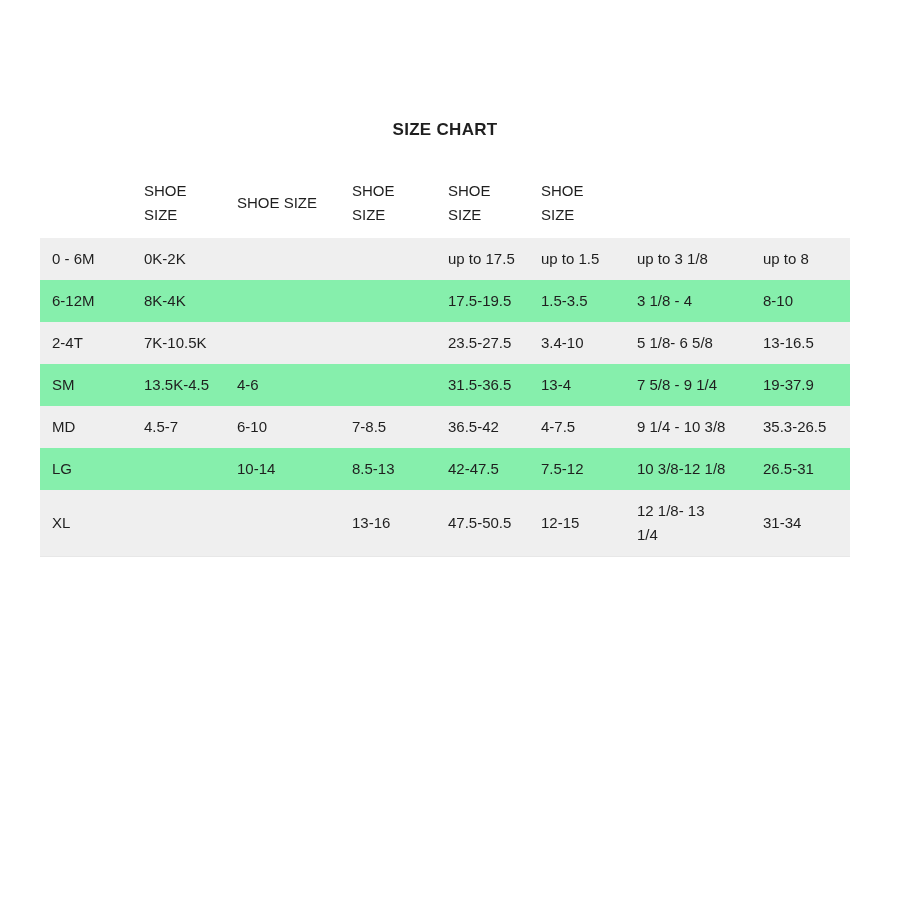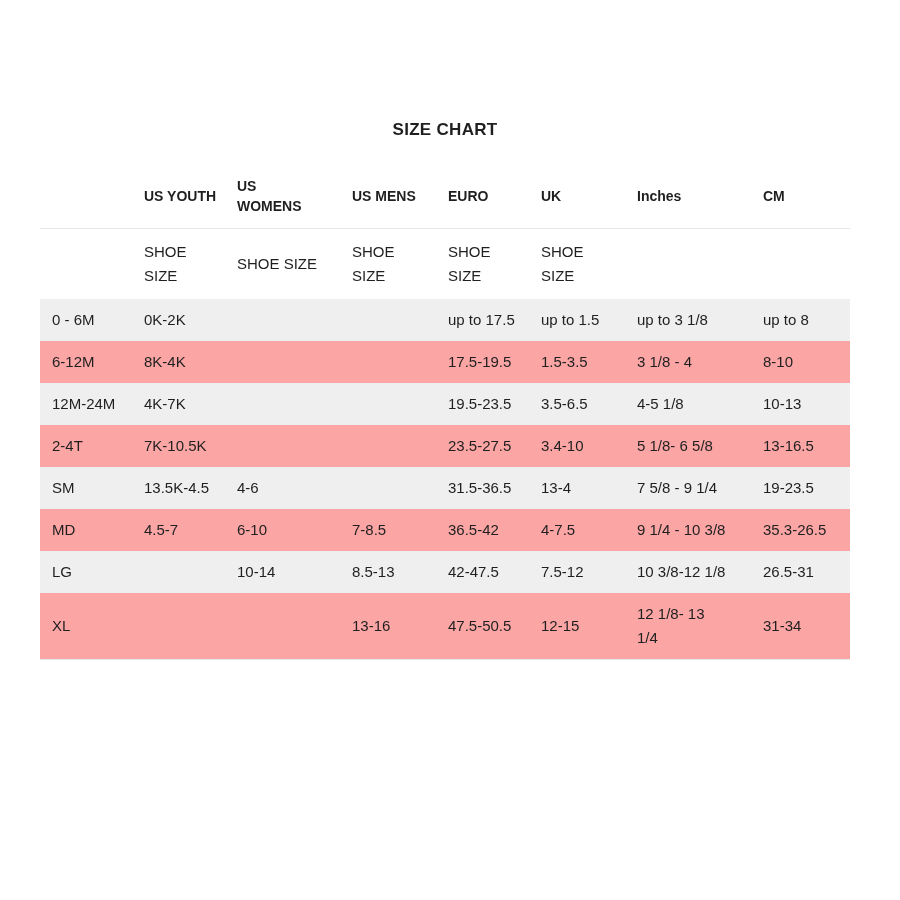--- a/index.html
+++ b/index.html
@@ -53,21 +53,21 @@
     font-size: 14px;
     font-weight: bold;
     line-height: 20px;
     padding: 8px 4px 12px 12px;
     border-bottom: 1px solid var(--divider);
   }
   thead tr.sub-headers td {
     padding: 11px 4px 11px 12px;
     height: 70px;
   }
-  tbody tr { background: #fca5a5; }
+  tbody tr { background: #86efac; }
   tbody tr:nth-child(odd) { background: var(--stripe); }
   tbody tr:last-child { border-bottom: 1px solid var(--divider); }
 </style>
 </head>
 <body>
 
 <div class="page">
   <h1 class="chart-title">SIZE CHART</h1>
 
   <table class="size-chart">
@@ -75,31 +75,20 @@
         <col style="width: 92px;">
         <col style="width: 93px;">
         <col style="width: 115px;">
         <col style="width: 96px;">
         <col style="width: 93px;">
         <col style="width: 96px;">
         <col style="width: 126px;">
         <col style="width: 99px;">
       </colgroup>
     <thead>
-      <tr class="col-headers">
-          <th></th>
-          <th>US YOUTH</th>
-          <th>US
-WOMENS</th>
-          <th>US MENS</th>
-          <th>EURO</th>
-          <th>UK</th>
-          <th>Inches</th>
-          <th>CM</th>
-        </tr>
       <tr class="sub-headers">
           <td></td>
           <td>SHOE SIZE</td>
           <td>SHOE SIZE</td>
           <td>SHOE
 SIZE</td>
           <td>SHOE
 SIZE</td>
           <td>SHOE
 SIZE</td>
@@ -122,48 +111,38 @@
           <td>6-12M</td>
           <td>8K-4K</td>
           <td></td>
           <td></td>
           <td>17.5-19.5</td>
           <td>1.5-3.5</td>
           <td>3 1/8 - 4</td>
           <td>8-10</td>
         </tr>
         <tr>
-          <td>12M-24M</td>
-          <td>4K-7K</td>
-          <td></td>
-          <td></td>
-          <td>19.5-23.5</td>
-          <td>3.5-6.5</td>
-          <td>4-5 1/8</td>
-          <td>10-13</td>
-        </tr>
-        <tr>
           <td>2-4T</td>
           <td>7K-10.5K</td>
           <td></td>
           <td></td>
           <td>23.5-27.5</td>
           <td>3.4-10</td>
           <td>5 1/8- 6 5/8</td>
           <td>13-16.5</td>
         </tr>
         <tr>
           <td>SM</td>
           <td>13.5K-4.5</td>
           <td>4-6</td>
           <td></td>
           <td>31.5-36.5</td>
           <td>13-4</td>
           <td>7 5/8 - 9 1/4</td>
-          <td>19-23.5</td>
+          <td>19-37.9</td>
         </tr>
         <tr>
           <td>MD</td>
           <td>4.5-7</td>
           <td>6-10</td>
           <td>7-8.5</td>
           <td>36.5-42</td>
           <td>4-7.5</td>
           <td>9 1/4 - 10 3/8</td>
           <td>35.3-26.5</td>

